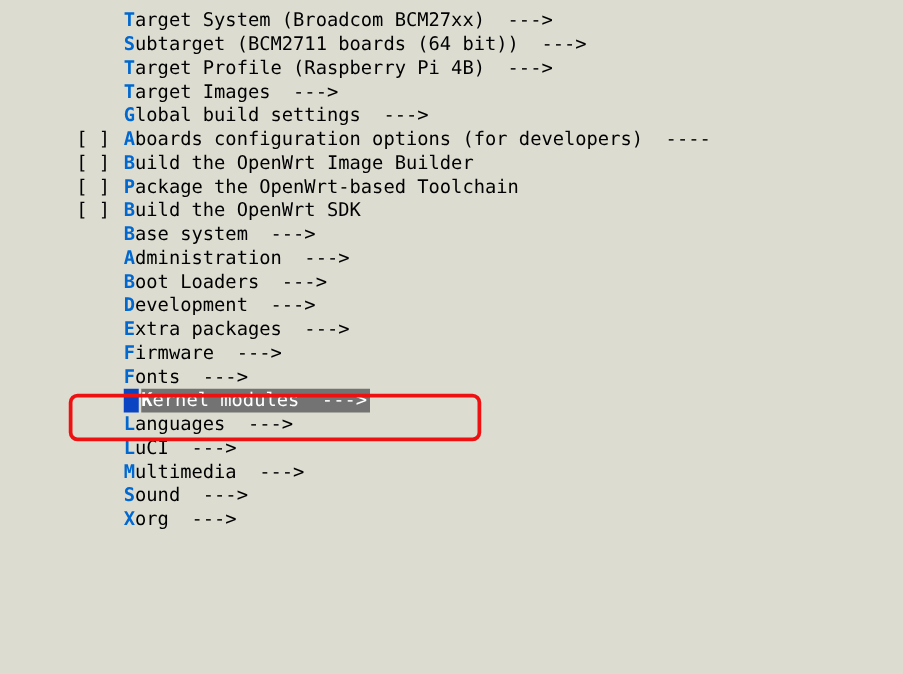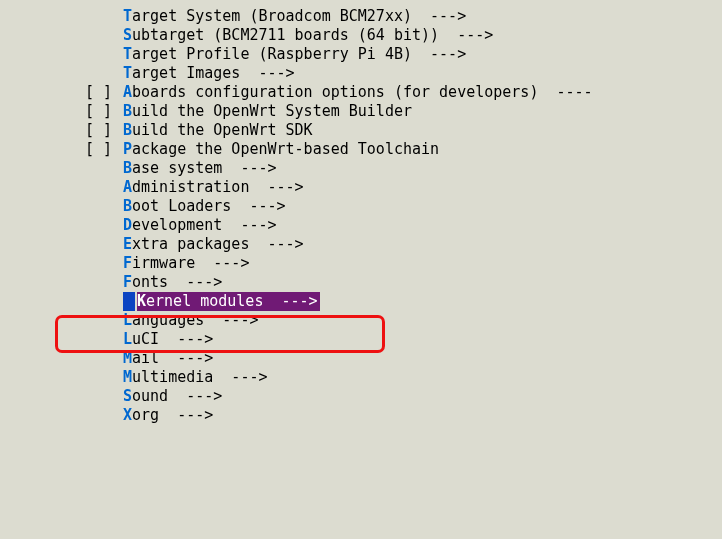--- a/index.html
+++ b/index.html
@@ -10,31 +10,31 @@
     line-height:19px;
     color:#000;
     width:722px;
     height:539px;
     overflow:hidden;
     position:relative;
   }
   .menu{
     position:absolute;
     top:7px;
-    left:85px;
+    left:61px;
   }
   .line{
     white-space:pre;
     height:19px;
   }
   .prefix{display:inline-block;width:38px;text-align:left;}
   .hot{color:#0068d0;font-weight:bold;}
   .rest{color:#000;}
   .sel{
-    background:#701a75;
+    background:#737373;
     color:#fff;
     display:inline-block;
     padding:0 2px 0 0;
   }
   .sel .hot{color:#fff;font-weight:bold;}
   .sel .rest{color:#fff;}
   .selgap{
     display:inline-block;
     width:12px;
     height:19px;
@@ -54,32 +54,32 @@
   }
 </style>
 </head>
 <body>
 
 <div class="menu" id="menu">
     <div class="line"><span class="prefix">    </span><span class="hot">T</span><span class="rest">arget System (Broadcom BCM27xx)  ---&gt;</span></div>
     <div class="line"><span class="prefix">    </span><span class="hot">S</span><span class="rest">ubtarget (BCM2711 boards (64 bit))  ---&gt;</span></div>
     <div class="line"><span class="prefix">    </span><span class="hot">T</span><span class="rest">arget Profile (Raspberry Pi 4B)  ---&gt;</span></div>
     <div class="line"><span class="prefix">    </span><span class="hot">T</span><span class="rest">arget Images  ---&gt;</span></div>
+    <div class="line"><span class="prefix">    </span><span class="hot">G</span><span class="rest">lobal build settings  ---&gt;</span></div>
     <div class="line"><span class="prefix">[ ] </span><span class="hot">A</span><span class="rest">boards configuration options (for developers)  ----</span></div>
-    <div class="line"><span class="prefix">[ ] </span><span class="hot">B</span><span class="rest">uild the OpenWrt System Builder</span></div>
+    <div class="line"><span class="prefix">[ ] </span><span class="hot">B</span><span class="rest">uild the OpenWrt Image Builder</span></div>
+    <div class="line"><span class="prefix">[ ] </span><span class="hot">P</span><span class="rest">ackage the OpenWrt-based Toolchain</span></div>
     <div class="line"><span class="prefix">[ ] </span><span class="hot">B</span><span class="rest">uild the OpenWrt SDK</span></div>
-    <div class="line"><span class="prefix">[ ] </span><span class="hot">P</span><span class="rest">ackage the OpenWrt-based Toolchain</span></div>
     <div class="line"><span class="prefix">    </span><span class="hot">B</span><span class="rest">ase system  ---&gt;</span></div>
     <div class="line"><span class="prefix">    </span><span class="hot">A</span><span class="rest">dministration  ---&gt;</span></div>
     <div class="line"><span class="prefix">    </span><span class="hot">B</span><span class="rest">oot Loaders  ---&gt;</span></div>
     <div class="line"><span class="prefix">    </span><span class="hot">D</span><span class="rest">evelopment  ---&gt;</span></div>
     <div class="line"><span class="prefix">    </span><span class="hot">E</span><span class="rest">xtra packages  ---&gt;</span></div>
     <div class="line"><span class="prefix">    </span><span class="hot">F</span><span class="rest">irmware  ---&gt;</span></div>
     <div class="line"><span class="prefix">    </span><span class="hot">F</span><span class="rest">onts  ---&gt;</span></div>
     <div class="line"><span class="prefix">    </span><span class="selgap"></span><span class="sel"><span class="hot">K</span><span class="rest">ernel modules  ---&gt;</span></span></div>
     <div class="line"><span class="prefix">    </span><span class="hot">L</span><span class="rest">anguages  ---&gt;</span></div>
     <div class="line"><span class="prefix">    </span><span class="hot">L</span><span class="rest">uCI  ---&gt;</span></div>
-    <div class="line"><span class="prefix">    </span><span class="hot">M</span><span class="rest">ail  ---&gt;</span></div>
     <div class="line"><span class="prefix">    </span><span class="hot">M</span><span class="rest">ultimedia  ---&gt;</span></div>
     <div class="line"><span class="prefix">    </span><span class="hot">S</span><span class="rest">ound  ---&gt;</span></div>
     <div class="line"><span class="prefix">    </span><span class="hot">X</span><span class="rest">org  ---&gt;</span></div>
   </div>
 <div class="highlight-box"></div>
 
 </body></html>

